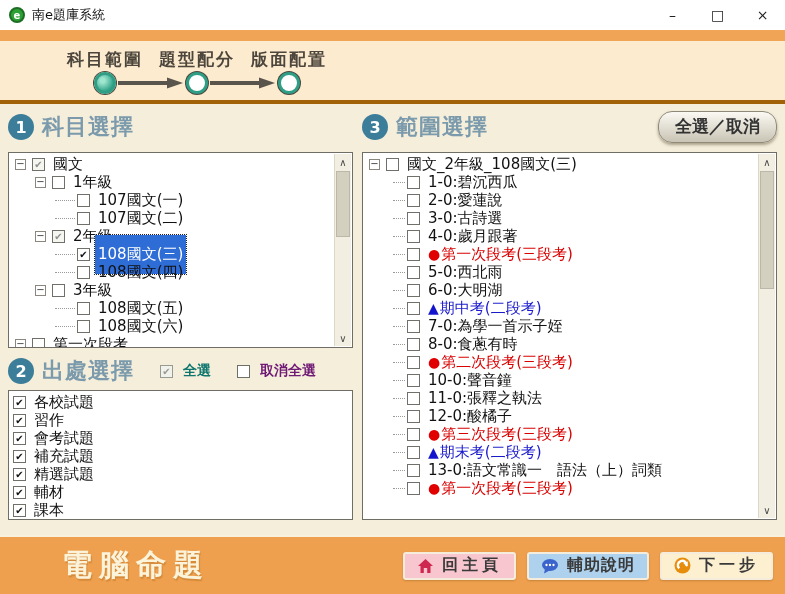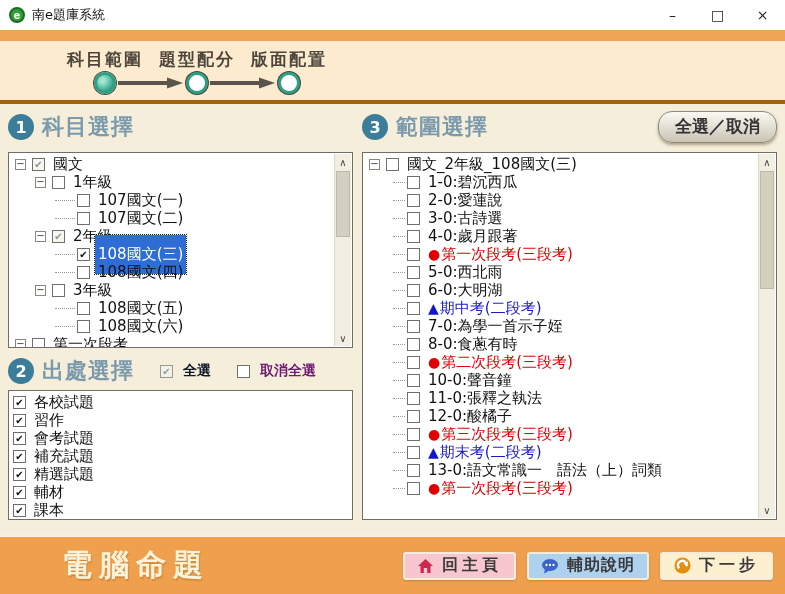--- a/index.html
+++ b/index.html
@@ -59,21 +59,21 @@
   .sbar { position:absolute; top:1px; right:1px; bottom:1px; width:17px; background:#f2efe2;
           border-left:1px solid #dcd8c8; display:flex; flex-direction:column; justify-content:space-between;
           align-items:center; }
   .sb-btn { width:100%; height:16px; display:flex; align-items:center; justify-content:center;
             font-size:10px; color:#4a4a4a; }
   .sb-thumb { position:absolute; left:1px; right:1px; background:#d4d0c0; border:1px solid #bcb8a8; }
 
   
   .hdr-check { display:flex; align-items:center; gap:5px; font-size:14px; font-weight:bold; margin-left:16px; }
   .hdr-check .lab { color:#701a75; }
-  .hdr-check.dim .lab { color:#0f172a; }
+  .hdr-check.dim .lab { color:#0f766e; }
 
   
   .pill { background:linear-gradient(#fbf9f3, #c9c4b4); border:1px solid #8d897b; border-radius:14px;
           padding:3px 16px 4px; font-size:17px; font-weight:bold; color:#333;
           box-shadow:0 2px 3px rgba(100,85,60,.5); cursor:default; }
 
   
   .footer { height:59px; background:#efa04f; border-top:2px solid #f8f1e0; display:flex; align-items:center; }
   .brand { margin-left:62px; font-size:30px; font-weight:bold; color:#fcf4da; letter-spacing:7px;
            text-shadow:1px 2px 1px rgba(190,120,40,.55); }

